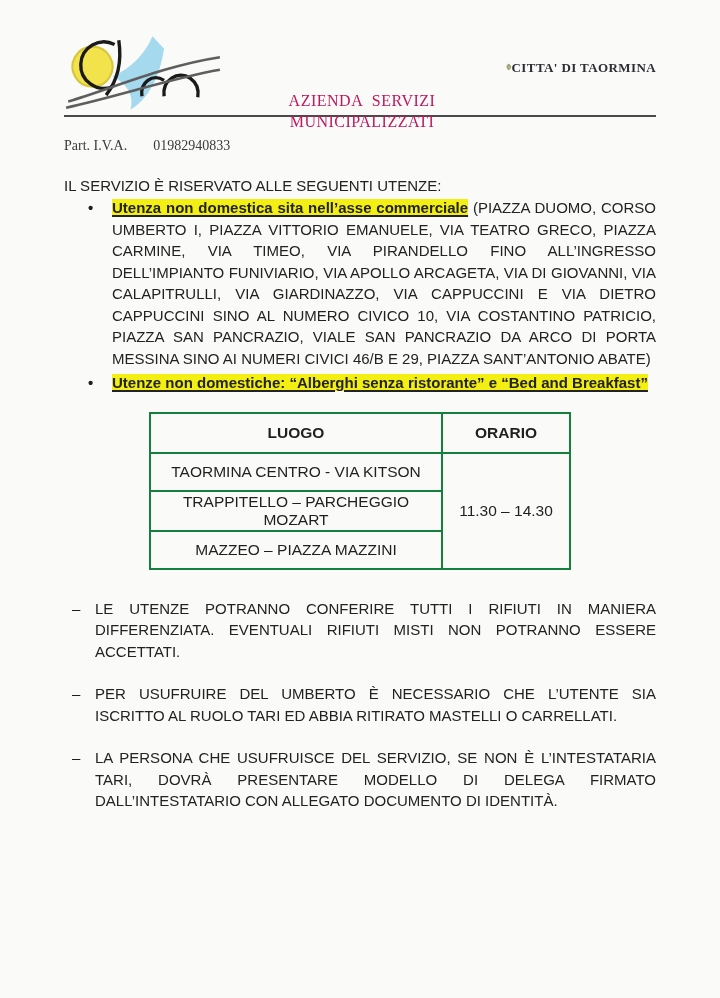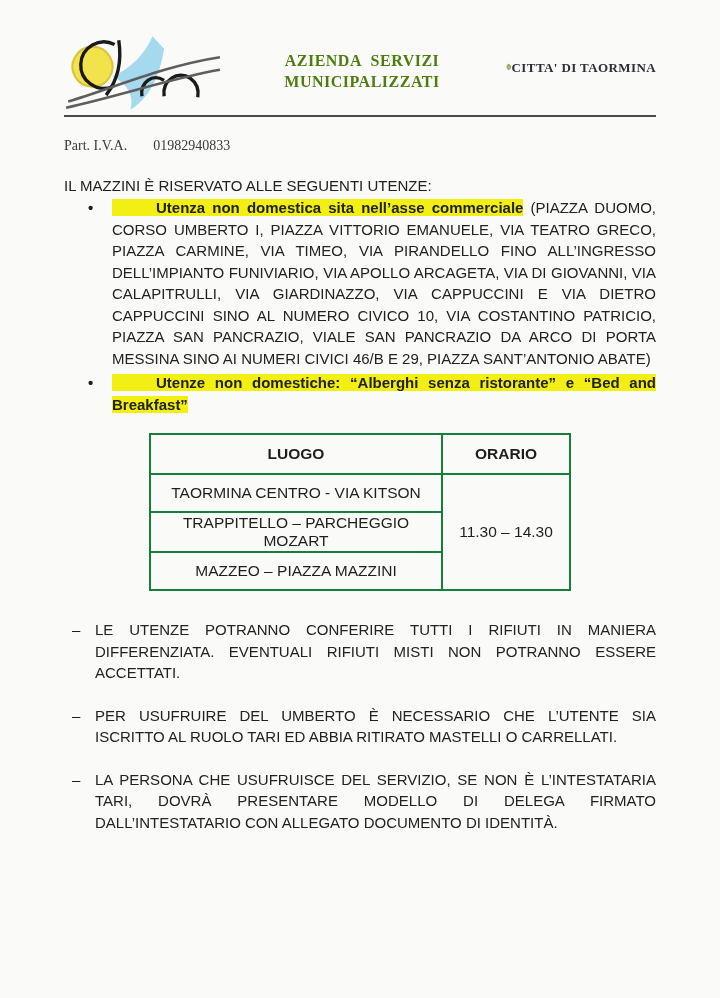--- a/index.html
+++ b/index.html
@@ -14,22 +14,22 @@
     font-family:"Liberation Sans", sans-serif;
     color:#1e1e1e;
   }
 
   
   .hdr { display:flex; align-items:flex-start; height:78px; }
   .hdr-logo { width:162px; flex:0 0 auto; }
   .hdr-center { flex:1 1 auto; text-align:center; padding-top:14px; }
   .org-name {
     font-family:"Liberation Serif", serif;
-    font-weight:bold; font-size:16px; line-height:21px;
-    color:#4d7c0f; letter-spacing:.5px; word-spacing:5px;
+    font-weight:normal; font-size:16px; line-height:21px;
+    color:#be185d; letter-spacing:.5px; word-spacing:5px;margin-top:40px;
   }
   .hdr-right { width:150px; flex:0 0 auto; text-align:right;
     display:flex; align-items:center; justify-content:flex-start;margin-left:8px; }
   .city-name {
     font-family:"Liberation Serif", serif;
     font-weight:bold; font-size:13px; color:#2c2c35; letter-spacing:.4px;
     margin-top:1px; white-space:nowrap;
   }
   .hdr-rule { border:none; border-top:2px solid #4a4a4a; margin:1px 0 0 0; }
   .vat-line {
@@ -55,22 +55,22 @@
   .intro { margin-top:23px; font-size:15px; color:#222; }
   .blist { margin-top:3px; }
   .blist-item { display:flex; margin-top:3px; }
   .blist-marker { flex:0 0 24px; margin-left:24px; font-size:15px; font-weight:bold; text-align:left; line-height:21.5px; }
   .blist-text {
     flex:1 1 auto; font-size:15px; line-height:21.5px;
     text-align:justify; color:#222;
   }
   .hl {
     background:#f3ef12;
-    font-weight:bold; 
-    text-decoration-thickness:1.5px; text-underline-offset:2px;padding-left:44px;
+    font-weight:bold; text-decoration:underline;
+    text-decoration-thickness:1.5px; text-underline-offset:2px;
   }
 
   
   table.sched {
     border-collapse:collapse; margin:18px auto 0 auto;
   }
   table.sched th, table.sched td {
     border:2px solid #15803d; font-size:15.5px; color:#1f1f1f;
     text-align:center; vertical-align:middle;
   }
@@ -127,21 +127,21 @@
     </div>
   </div>
 
   <hr class="hdr-rule">
 
   <div class="vat-line">
     <span>Part.  I.V.A.</span><span class="num">01982940833</span>
   </div>
 
 
-  <div class="intro">IL MAZZINI È RISERVATO ALLE SEGUENTI UTENZE:</div>
+  <div class="intro">IL SERVIZIO È RISERVATO ALLE SEGUENTI UTENZE:</div>
 
   <div class="blist">
     <div class="blist-item">
       <div class="blist-marker">•</div>
       <div class="blist-text"><span class="hl">Utenza non domestica sita nell’asse commerciale</span><span> (PIAZZA DUOMO, CORSO UMBERTO I, PIAZZA VITTORIO EMANUELE, VIA TEATRO GRECO, PIAZZA CARMINE, VIA TIMEO, VIA PIRANDELLO FINO ALL’INGRESSO DELL’IMPIANTO FUNIVIARIO, VIA APOLLO ARCAGETA, VIA DI GIOVANNI, VIA CALAPITRULLI, VIA GIARDINAZZO, VIA CAPPUCCINI E VIA DIETRO CAPPUCCINI SINO AL NUMERO CIVICO 10, VIA COSTANTINO PATRICIO, PIAZZA SAN PANCRAZIO, VIALE SAN PANCRAZIO DA ARCO DI PORTA MESSINA SINO AI NUMERI CIVICI 46/B E 29, PIAZZA SANT’ANTONIO ABATE)</span></div>
     </div>
     <div class="blist-item">
       <div class="blist-marker">•</div>
       <div class="blist-text"><span class="hl">Utenze non domestiche: “Alberghi senza ristorante” e “Bed and Breakfast”</span></div>
     </div>

